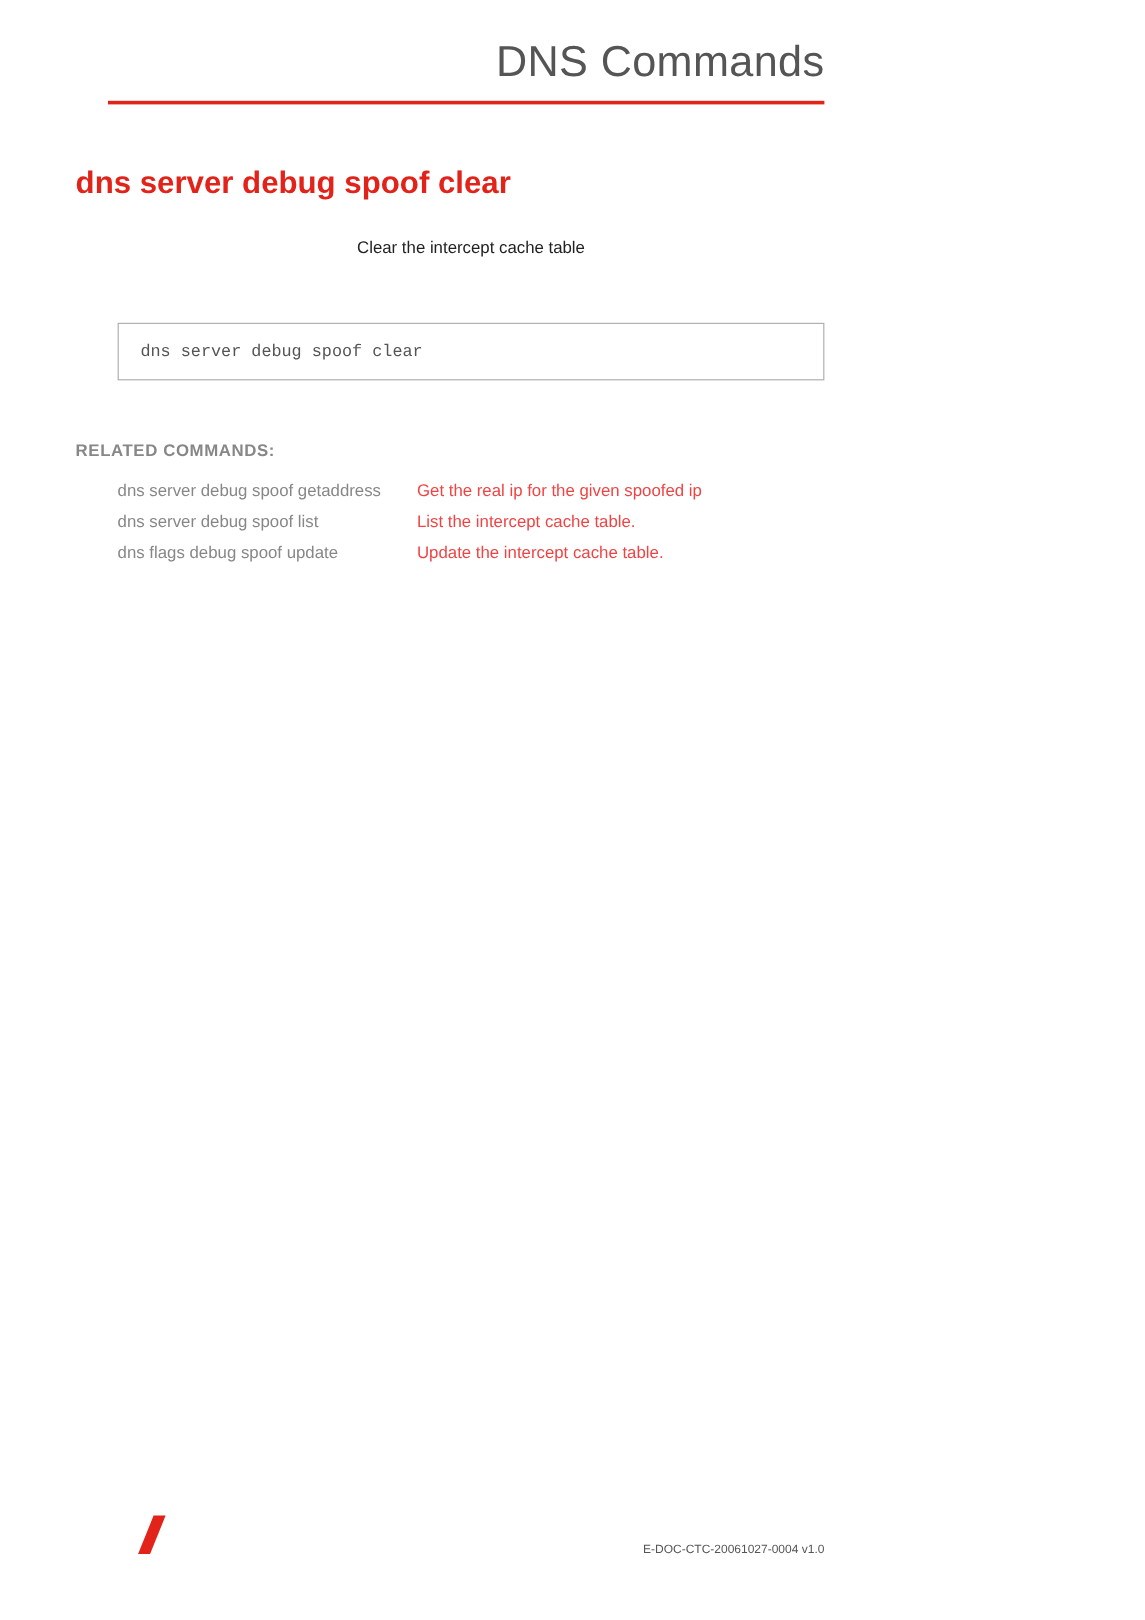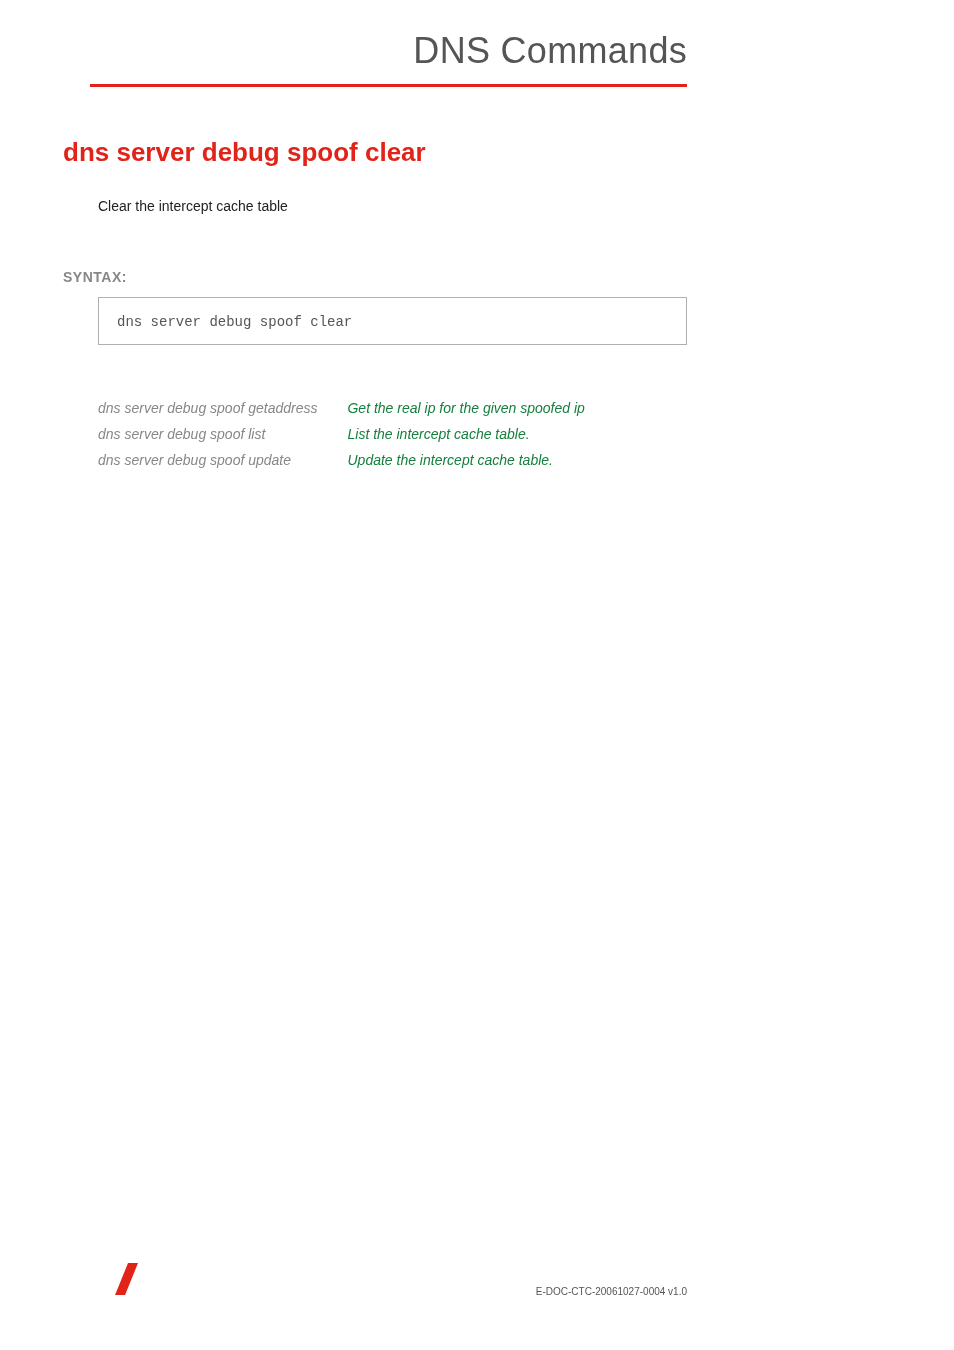--- a/index.html
+++ b/index.html
@@ -39,20 +39,21 @@
     font-size: 26px;
     color: #e2231a;
     font-weight: 700;
     margin-bottom: 30px;
   }
   .cmd-desc {
     font-size: 14px;
     color: #222;
     margin-left: 35px;
     margin-bottom: 55px;
+    text-align: center;
   }
   .section-label {
     font-size: 14px;
     letter-spacing: 0.5px;
     color: #878787;
     font-weight: 700;
     margin-bottom: 12px;
   }
   .syntax-box {
     border: 1px solid #b0b0b0;
@@ -63,33 +64,32 @@
   .syntax-box code {
     font-family: "Courier New", Courier, monospace;
     font-size: 14px;
     color: #555;
     white-space: pre;
   }
   .related-table {
     margin-left: 35px;
     border-collapse: collapse;
     font-size: 14px;
-    font-style: italic;
   }
   .related-table td {
     padding: 5px 0;
     vertical-align: top;
   }
   .related-table td.cmd {
     color: #878787;
     padding-right: 30px;
     white-space: nowrap;
   }
   .related-table td.desc {
-    color: #15803d;
+    color: #ef4444;
   }
   .footer {
     position: absolute;
     left: 0;
     right: 0;
     bottom: 55px;
     height: 32px;
   }
   .footer-docid {
     position: absolute;
@@ -134,39 +134,39 @@
     <div class="chapter-title">DNS Commands</div>
     <hr class="red-rule">
   </div>
 
   <div class="content">
 
     <h1 class="cmd-title">dns server debug spoof clear</h1>
 
     <p class="cmd-desc">Clear the intercept cache table</p>
 
-    <div class="section-label">SYNTAX:</div>
 
     <div class="syntax-box">
       <code>dns server debug spoof clear</code>
     </div>
 
+    <div class="section-label">RELATED COMMANDS:</div>
 
     <table class="related-table">
       <tbody>
         <tr>
           <td class="cmd">dns server debug spoof getaddress</td>
           <td class="desc">Get the real ip for the given spoofed ip</td>
         </tr>
         <tr>
           <td class="cmd">dns server debug spoof list</td>
           <td class="desc">List the intercept cache table.</td>
         </tr>
         <tr>
-          <td class="cmd">dns server debug spoof update</td>
+          <td class="cmd">dns flags debug spoof update</td>
           <td class="desc">Update the intercept cache table.</td>
         </tr>
       </tbody>
     </table>
 
   </div>
 
   <div class="footer">
     <div class="footer-docid">E-DOC-CTC-20061027-0004 v1.0</div>
     <div class="page-number-block">

